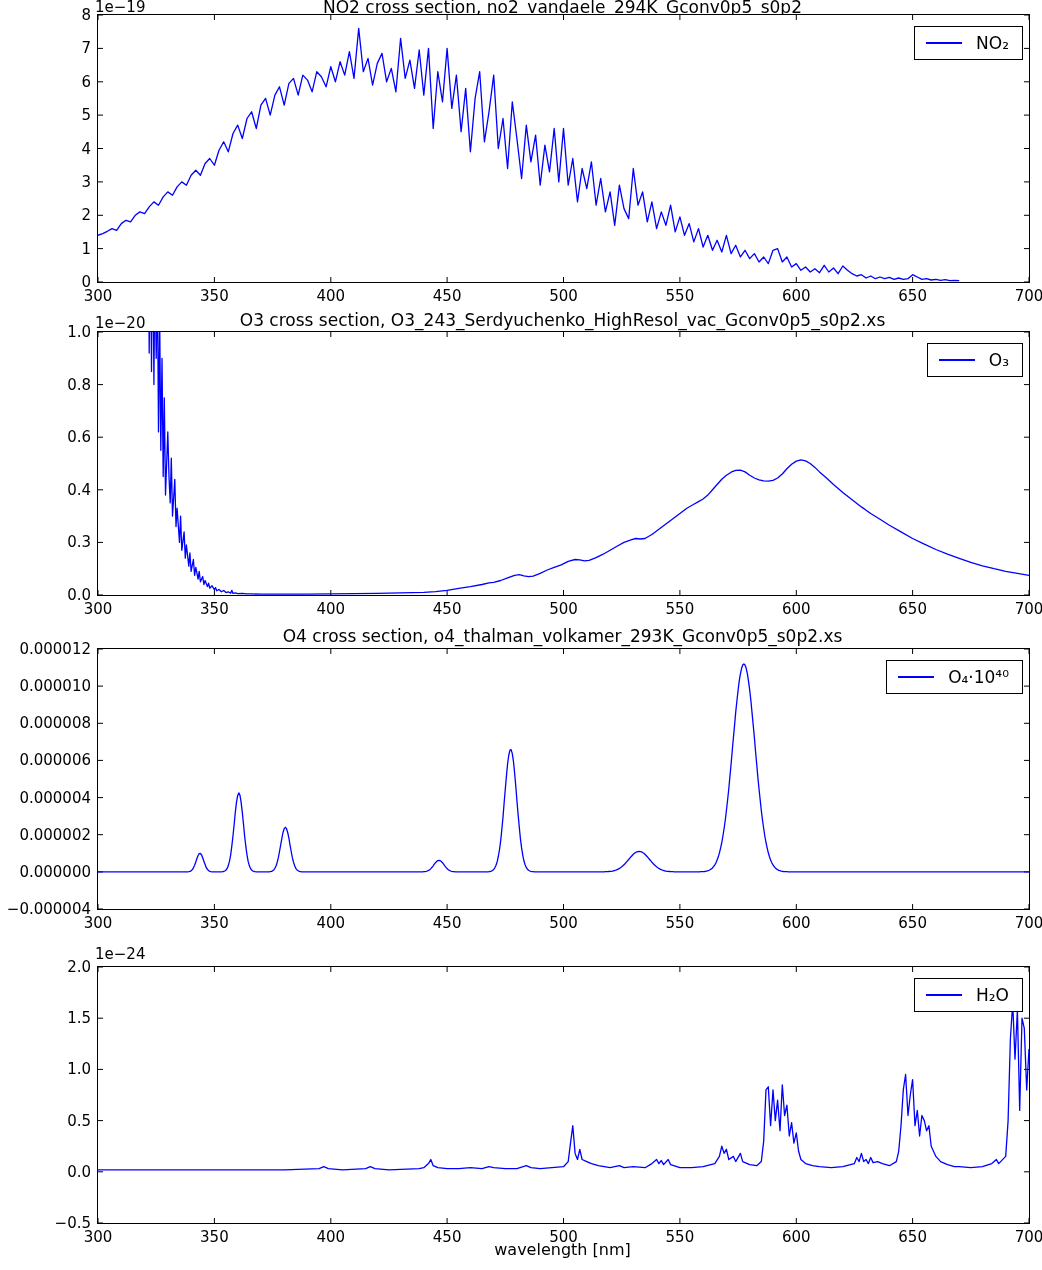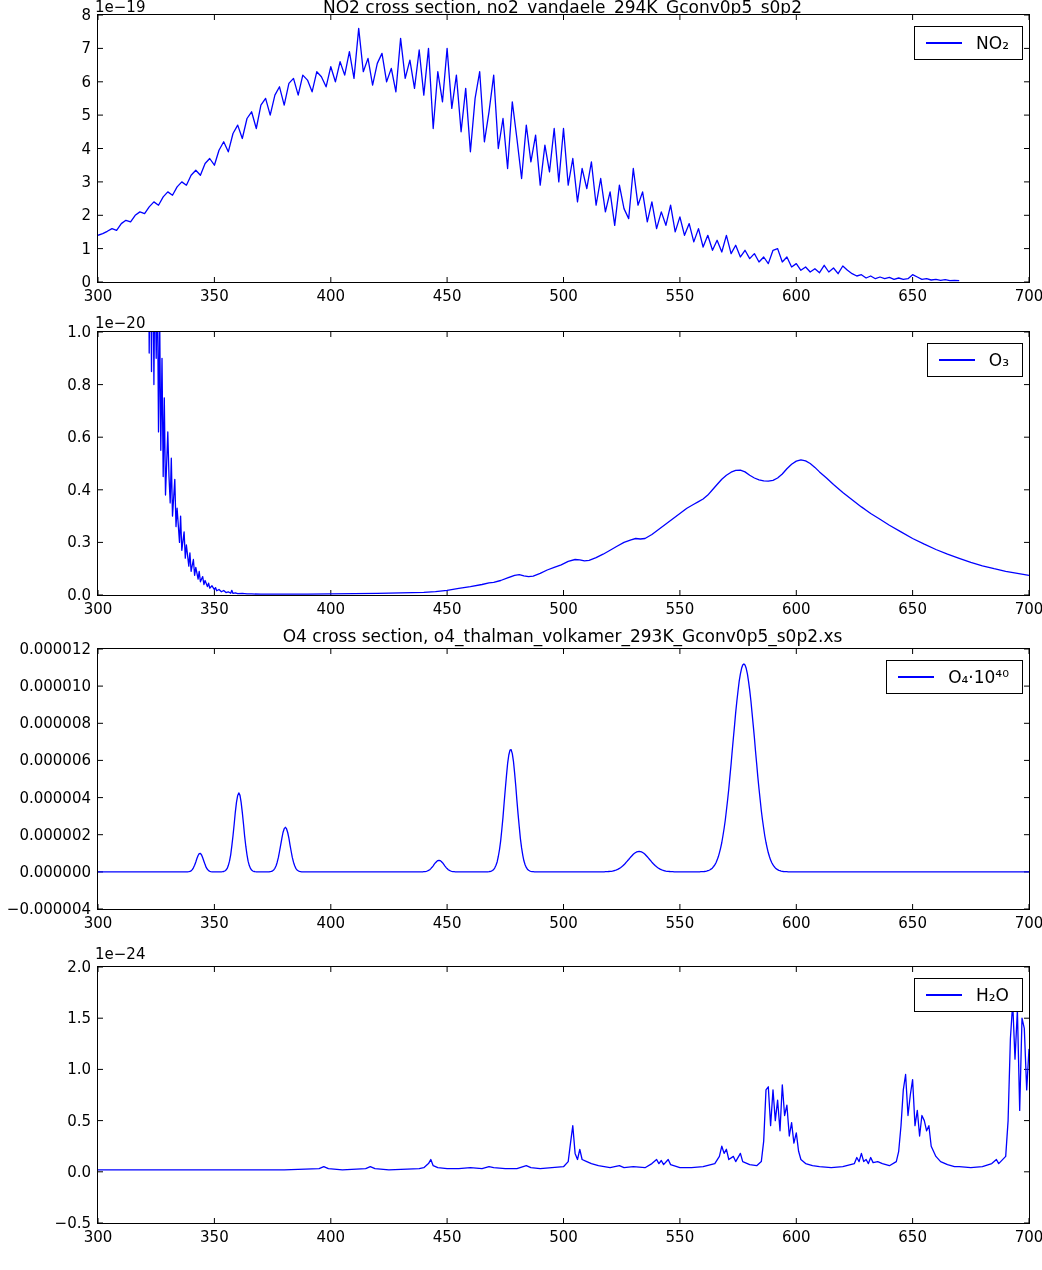--- a/index.html
+++ b/index.html
@@ -52,20 +52,21 @@
       <span class="yticklabel" style="top: 233.625px;">1</span>
       <span class="yticklabel" style="top: 200.25px;">2</span>
       <span class="yticklabel" style="top: 166.875px;">3</span>
       <span class="yticklabel" style="top: 133.5px;">4</span>
       <span class="yticklabel" style="top: 100.125px;">5</span>
       <span class="yticklabel" style="top: 66.75px;">6</span>
       <span class="yticklabel" style="top: 33.375px;">7</span>
       <span class="yticklabel" style="top: 0px;">8</span>
     </div>
 
+  <div class="ptitle" style="top:312px">O3 cross section, O3_243_Serdyuchenko_HighResol_vac_Gconv0p5_s0p2.xs</div>
   <div class="poffset" style="top:314px">1e−20</div>
   <div class="axes" id="axes2">
     <svg width="931" height="263" viewBox="0 0 931 263">
         <path d="M0.0 263L0.0 258M0.0 0L0.0 5M116.4 263L116.4 258M116.4 0L116.4 5M232.8 263L232.8 258M232.8 0L232.8 5M349.1 263L349.1 258M349.1 0L349.1 5M465.5 263L465.5 258M465.5 0L465.5 5M581.9 263L581.9 258M581.9 0L581.9 5M698.3 263L698.3 258M698.3 0L698.3 5M814.6 263L814.6 258M814.6 0L814.6 5M931.0 263L931.0 258M931.0 0L931.0 5M0 263.0L5 263.0M931 263.0L926 263.0M0 210.4L5 210.4M931 210.4L926 210.4M0 157.8L5 157.8M931 157.8L926 157.8M0 105.2L5 105.2M931 105.2L926 105.2M0 52.6L5 52.6M931 52.6L926 52.6M0 0.0L5 0.0M931 0.0L926 0.0" stroke="#000000" fill="none" stroke-width="1"></path>
         <polyline points="0.0,-10257.0 11.6,-6312.0 23.3,-2893.0 32.6,-1315.0 37.2,-789.0 41.9,-394.5 44.2,-210.4 46.6,-78.9 48.2,-368.2 48.9,-26.3 50.0,-184.1 51.2,21.0 52.4,-118.3 53.5,39.5 54.7,-131.5 55.9,52.6 57.0,-78.9 58.2,26.3 59.4,-52.6 60.5,99.9 61.7,-13.2 62.8,118.3 64.0,26.3 65.2,144.6 66.3,65.8 67.5,163.1 69.8,99.9 71.0,144.6 72.2,170.9 73.3,126.2 74.5,184.1 76.8,147.3 78.0,194.6 79.1,176.2 81.5,210.4 82.6,184.1 83.8,218.3 86.1,199.9 87.3,226.2 88.4,213.0 90.8,234.1 91.9,220.9 93.1,239.3 95.4,227.5 96.6,243.3 97.8,235.4 100.1,247.2 101.2,239.3 102.4,249.8 104.7,244.6 105.9,252.5 107.1,248.5 109.4,254.6 110.6,251.2 111.7,256.2 114.0,253.8 116.4,257.7 117.5,255.6 118.7,258.8 121.0,257.5 123.4,259.8 125.7,258.5 128.0,260.6 130.3,259.8 132.7,261.2 133.8,258.3 135.0,261.4 137.3,260.9 139.7,261.7 144.3,261.4 149.0,261.9 153.6,261.9 162.9,262.2 174.6,262.2 186.2,262.2 209.5,262.2 232.8,261.9 256.0,261.7 279.3,261.4 302.6,260.9 325.8,260.4 337.5,259.6 349.1,258.3 360.8,256.4 372.4,254.6 384.0,252.5 391.0,250.9 395.7,250.4 402.7,248.5 409.6,245.9 416.6,243.3 421.3,242.7 425.9,243.8 430.6,244.6 435.2,244.1 442.2,241.4 449.2,238.0 456.2,235.4 463.2,232.8 470.2,229.3 477.1,227.5 481.8,227.8 486.4,228.8 491.1,228.3 498.1,225.7 505.1,222.2 512.1,218.3 519.0,214.3 526.0,210.4 533.0,207.8 537.7,206.5 542.3,207.0 547.0,206.5 553.9,202.5 560.9,197.3 567.9,192.0 574.9,186.7 581.9,181.5 588.9,176.2 595.8,172.3 600.5,169.6 605.1,167.0 609.8,163.1 614.5,157.8 619.1,152.5 623.8,147.3 628.4,143.3 633.1,140.2 637.7,138.3 642.4,138.1 647.0,139.9 651.7,143.3 656.4,146.0 661.0,147.8 665.7,148.9 670.3,149.1 675.0,148.3 679.6,146.0 684.3,142.0 688.9,136.8 693.6,132.3 698.3,129.1 702.9,127.8 707.6,128.9 712.2,131.5 716.9,135.4 721.5,139.9 728.5,146.0 735.5,152.5 744.8,160.4 754.1,167.8 763.4,174.9 772.7,181.5 782.0,187.3 791.4,193.3 803.0,199.9 814.6,206.5 826.3,212.2 837.9,217.5 849.5,222.2 861.2,226.4 872.8,230.4 884.4,233.8 896.1,236.7 907.7,239.3 919.4,241.4 931.0,243.3 " fill="none" stroke="#0000ff" stroke-width="1.3" stroke-linejoin="round"></polyline>
       </svg>
     <div class="legend">
       <span class="legend-line"></span>
       <span class="legend-label">O₃</span>
     </div>
@@ -135,13 +136,14 @@
       <span class="xticklabel" style="left: 814.625px; top: 261px;">650</span>
       <span class="xticklabel" style="left: 931px; top: 261px;">700</span>
       <span class="yticklabel" style="top: 256px;">−0.5</span>
       <span class="yticklabel" style="top: 204.8px;">0.0</span>
       <span class="yticklabel" style="top: 153.6px;">0.5</span>
       <span class="yticklabel" style="top: 102.4px;">1.0</span>
       <span class="yticklabel" style="top: 51.2px;">1.5</span>
       <span class="yticklabel" style="top: 0px;">2.0</span>
     </div>
 
+  <div class="xlabel">wavelength [nm]</div>
 </div>
 
 </body></html>

